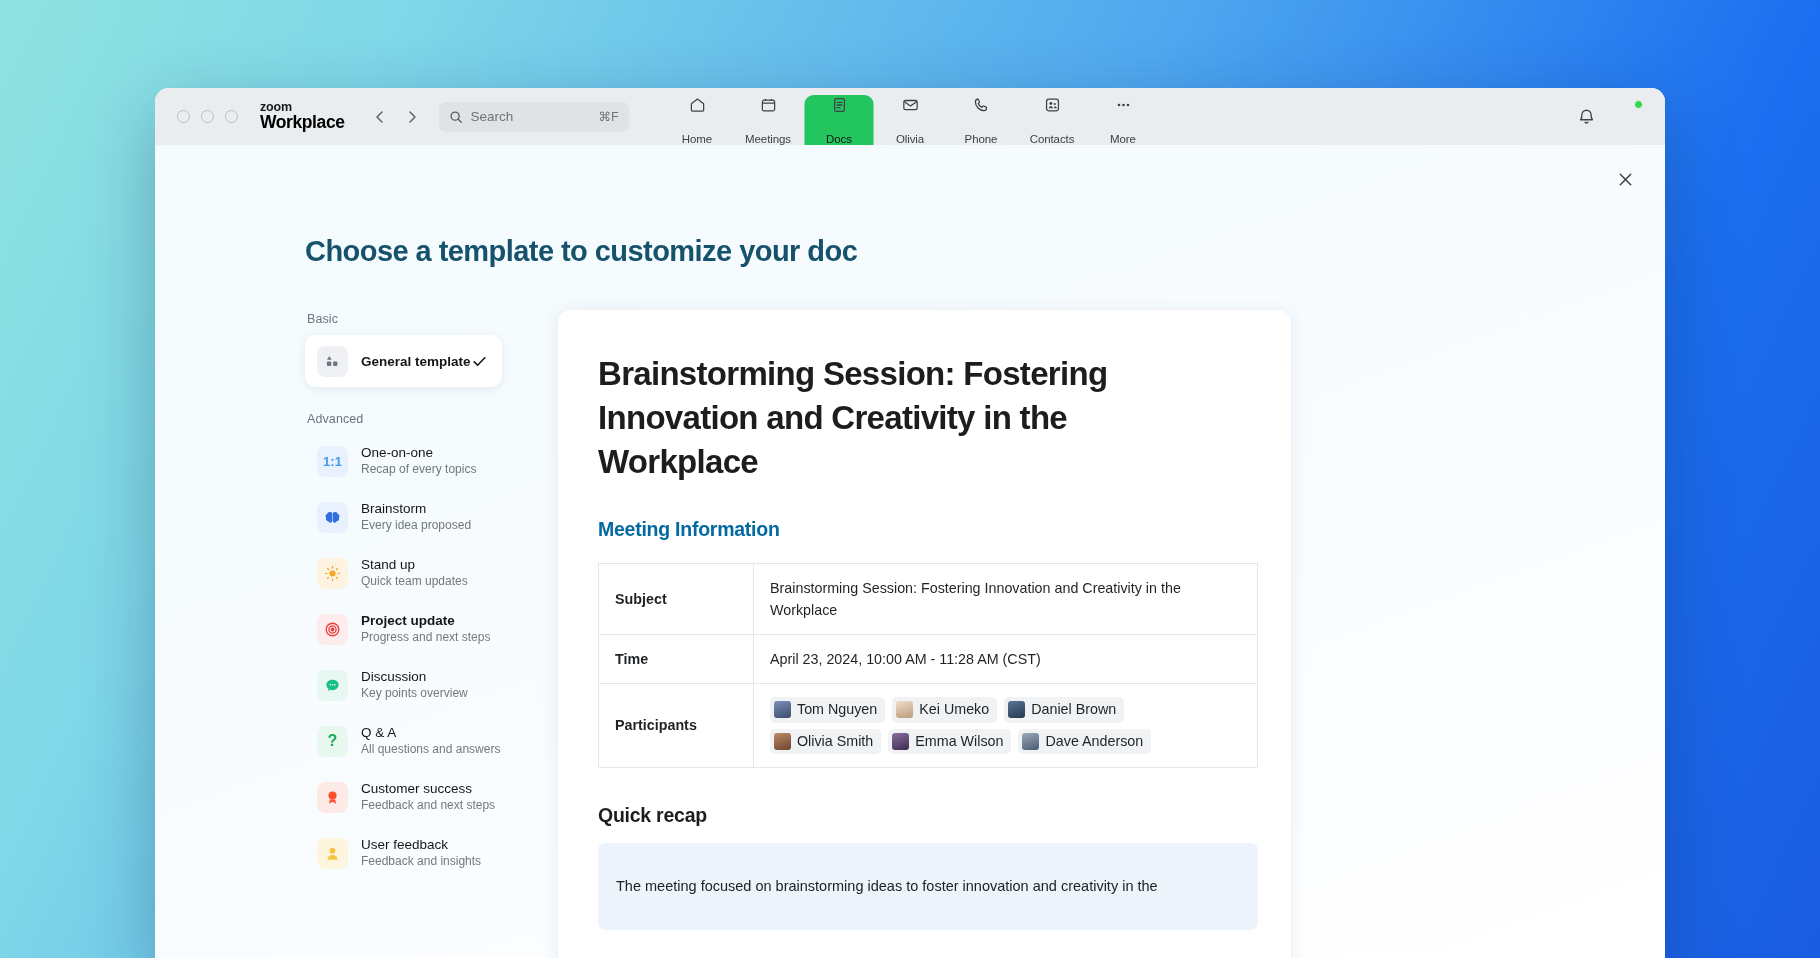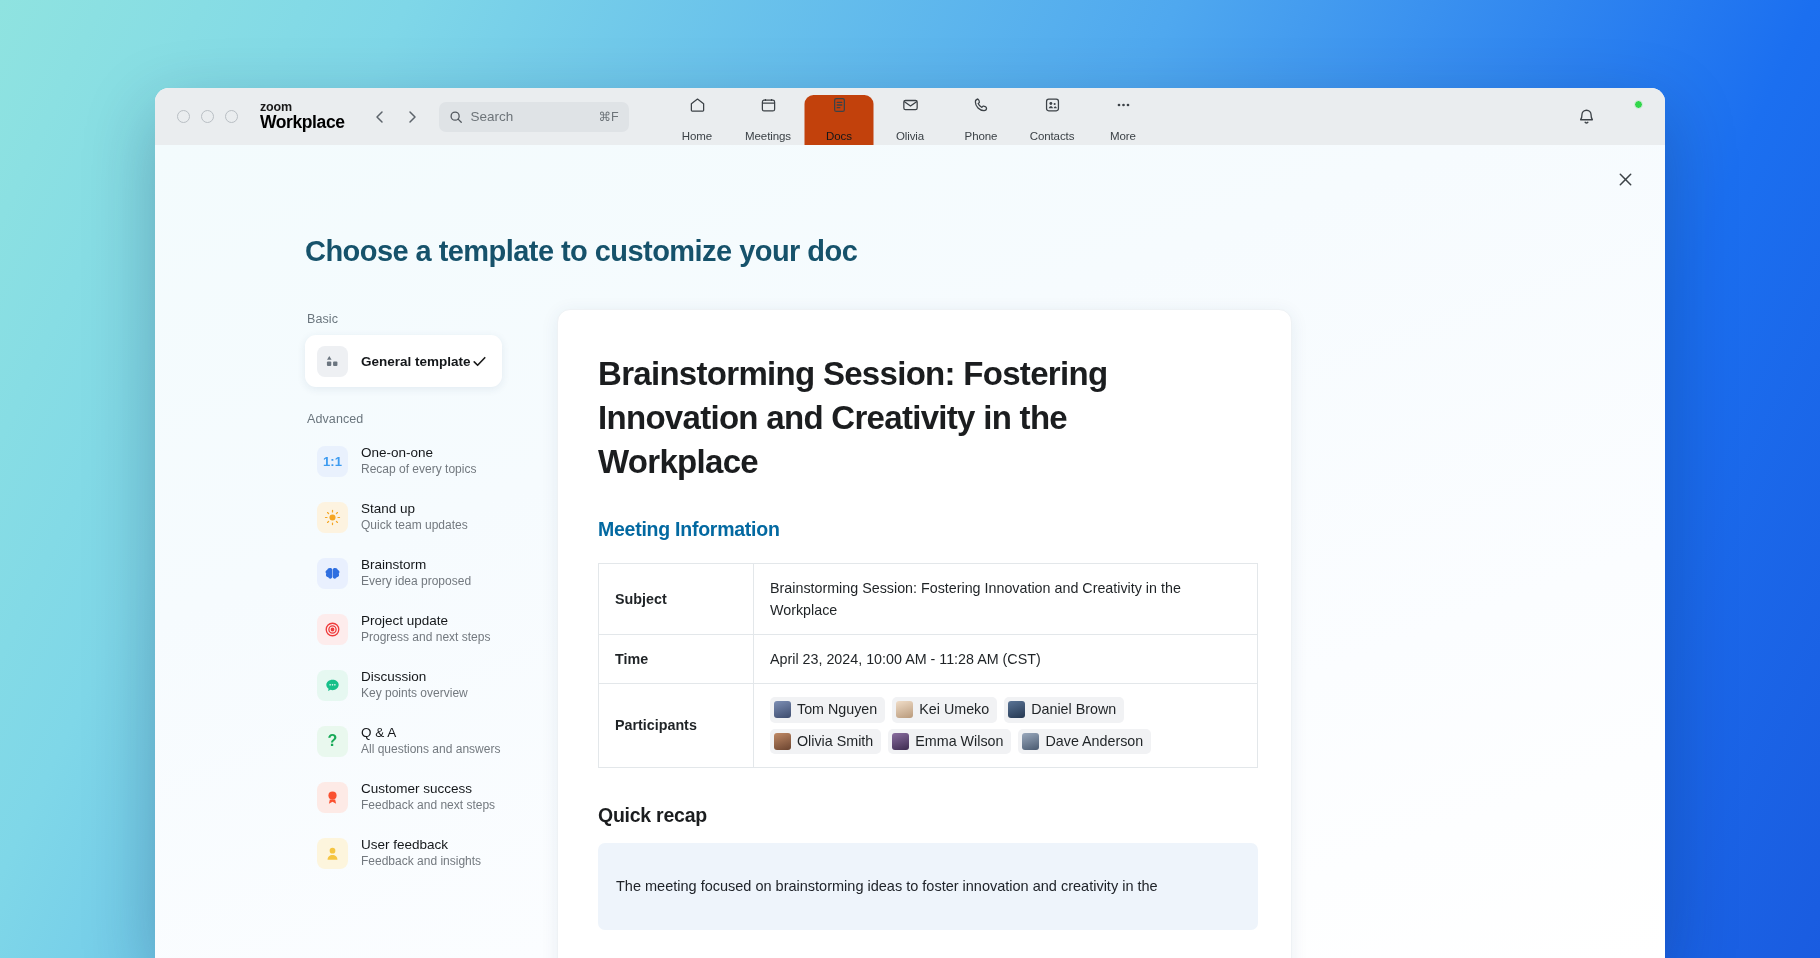--- a/index.html
+++ b/index.html
@@ -71,29 +71,29 @@
     position: absolute;
     left: 50%; transform: translateX(-50%);
     bottom: 0;
     display: flex;
     align-items: flex-end;
     height: 57px;
   }
   .tab {
     width: 69px; height: 50px;
     display: flex; flex-direction: column;
-    align-items: center; justify-content: flex-start;
-    gap: 16px;
+    align-items: center; justify-content: space-between;
+    gap: 3px;
     border-radius: 9px 9px 0 0;
     color: #3c4247;
     margin: 0 1px;
   }
   .tab .ticon { height: 19px; display: flex; align-items: center; justify-content: center; }
   .tab .tlabel { font-size: 11.5px; color: #3c4247; letter-spacing: -0.1px; }
-  .tab.active { background: #c2410c; }
+  .tab.active { background: #22c55e; }
   .tab.active .tlabel { color: #14171a; }
 
   .titlebar-right {
     margin-left: auto; display: flex; align-items: center; gap: 16px; padding-right: 6px;
   }
   .bell { color: #3c4247; display: flex; }
   .avatar-wrap { position: relative; width: 29px; height: 29px; }
   .avatar-img {
     width: 29px; height: 29px; border-radius: 7px;
     background: radial-gradient(circle at 50% 32%, #f0c49b 0 34%, transparent 35%),
@@ -418,61 +418,61 @@
             <span class="sb-icon" style="background:#e9f1fd;color:#3d9bf0;">
               <span>1:1</span>
             </span>
             <span class="sb-texts">
               <span class="sb-title" style="display:block;">One-on-one</span>
               <span class="sb-sub" style="display:block;">Recap of every topics</span>
             </span>
           </div>
 
           <div class="sb-item adv">
+            <span class="sb-icon" style="background:#e9f0fe;color:#2f6fe0;">
+              <svg width="19" height="19" viewBox="0 0 20 20" fill="currentColor">
+                  <path d="M7.2 4.2c-1.5 0-2.6 1-2.8 2.2-1 .2-1.7 1.1-1.7 2.1 0 .7.3 1.3.8 1.7-.3.4-.4.9-.4 1.3 0 1.3 1.1 2.4 2.5 2.4.3.9 1.1 1.5 2.1 1.5 1.2 0 2-.8 2-1.9V5.9c0-1-.8-1.7-2.5-1.7zM12.8 4.2c1.5 0 2.6 1 2.8 2.2 1 .2 1.7 1.1 1.7 2.1 0 .7-.3 1.3-.8 1.7.3.4.4.9.4 1.3 0 1.3-1.1 2.4-2.5 2.4-.3.9-1.1 1.5-2.1 1.5-1.2 0-2-.8-2-1.9V5.9c0-1 .8-1.7 2.5-1.7z"></path>
+                </svg>
+            </span>
+            <span class="sb-texts">
+              <span class="sb-title" style="display:block;">Brainstorm</span>
+              <span class="sb-sub" style="display:block;">Every idea proposed</span>
+            </span>
+          </div>
+
+          <div class="sb-item adv">
             <span class="sb-icon" style="background:#fdf3e0;color:#f5a623;">
               <svg width="19" height="19" viewBox="0 0 20 20" fill="none" stroke="currentColor" stroke-width="1.3" stroke-linecap="round">
                   <circle cx="10" cy="10" r="3.2" fill="currentColor" stroke="none"></circle>
                   <line x1="10" y1="2.6" x2="10" y2="4.2"></line>
                   <line x1="10" y1="15.8" x2="10" y2="17.4"></line>
                   <line x1="2.6" y1="10" x2="4.2" y2="10"></line>
                   <line x1="15.8" y1="10" x2="17.4" y2="10"></line>
                   <line x1="4.8" y1="4.8" x2="5.9" y2="5.9"></line>
                   <line x1="14.1" y1="14.1" x2="15.2" y2="15.2"></line>
                   <line x1="15.2" y1="4.8" x2="14.1" y2="5.9"></line>
                   <line x1="5.9" y1="14.1" x2="4.8" y2="15.2"></line>
                 </svg>
             </span>
             <span class="sb-texts">
               <span class="sb-title" style="display:block;">Stand up</span>
               <span class="sb-sub" style="display:block;">Quick team updates</span>
             </span>
           </div>
 
           <div class="sb-item adv">
-            <span class="sb-icon" style="background:#e9f0fe;color:#2f6fe0;">
-              <svg width="19" height="19" viewBox="0 0 20 20" fill="currentColor">
-                  <path d="M7.2 4.2c-1.5 0-2.6 1-2.8 2.2-1 .2-1.7 1.1-1.7 2.1 0 .7.3 1.3.8 1.7-.3.4-.4.9-.4 1.3 0 1.3 1.1 2.4 2.5 2.4.3.9 1.1 1.5 2.1 1.5 1.2 0 2-.8 2-1.9V5.9c0-1-.8-1.7-2.5-1.7zM12.8 4.2c1.5 0 2.6 1 2.8 2.2 1 .2 1.7 1.1 1.7 2.1 0 .7-.3 1.3-.8 1.7.3.4.4.9.4 1.3 0 1.3-1.1 2.4-2.5 2.4-.3.9-1.1 1.5-2.1 1.5-1.2 0-2-.8-2-1.9V5.9c0-1 .8-1.7 2.5-1.7z"></path>
-                </svg>
-            </span>
-            <span class="sb-texts">
-              <span class="sb-title" style="display:block;">Brainstorm</span>
-              <span class="sb-sub" style="display:block;">Every idea proposed</span>
-            </span>
-          </div>
-
-          <div class="sb-item adv">
             <span class="sb-icon" style="background:#fdecec;color:#ef3b3b;">
               <svg width="19" height="19" viewBox="0 0 20 20" fill="none" stroke="currentColor" stroke-width="1.4">
                   <circle cx="10" cy="10" r="6.6"></circle>
                   <circle cx="10" cy="10" r="3.8"></circle>
                   <circle cx="10" cy="10" r="1.3" fill="currentColor"></circle>
                 </svg>
             </span>
             <span class="sb-texts">
-              <span class="sb-title" style="display:block;">Project update</span>
+              <span class="sb-title" style="display:block;font-weight:bold;">Project update</span>
               <span class="sb-sub" style="display:block;">Progress and next steps</span>
             </span>
           </div>
 
           <div class="sb-item adv">
             <span class="sb-icon" style="background:#e6f8f1;color:#17c08a;">
               <svg width="19" height="19" viewBox="0 0 20 20" fill="currentColor">
                   <path d="M10 3.9c-3.6 0-6.5 2.4-6.5 5.4 0 1.7.9 3.2 2.4 4.2l-.6 2.4 2.6-1.3c.7.2 1.4.3 2.1.3 3.6 0 6.5-2.4 6.5-5.6S13.6 3.9 10 3.9z"></path>
                   <circle cx="7.5" cy="9.3" r=".85" fill="#e6f8f1"></circle>
                   <circle cx="10" cy="9.3" r=".85" fill="#e6f8f1"></circle>

